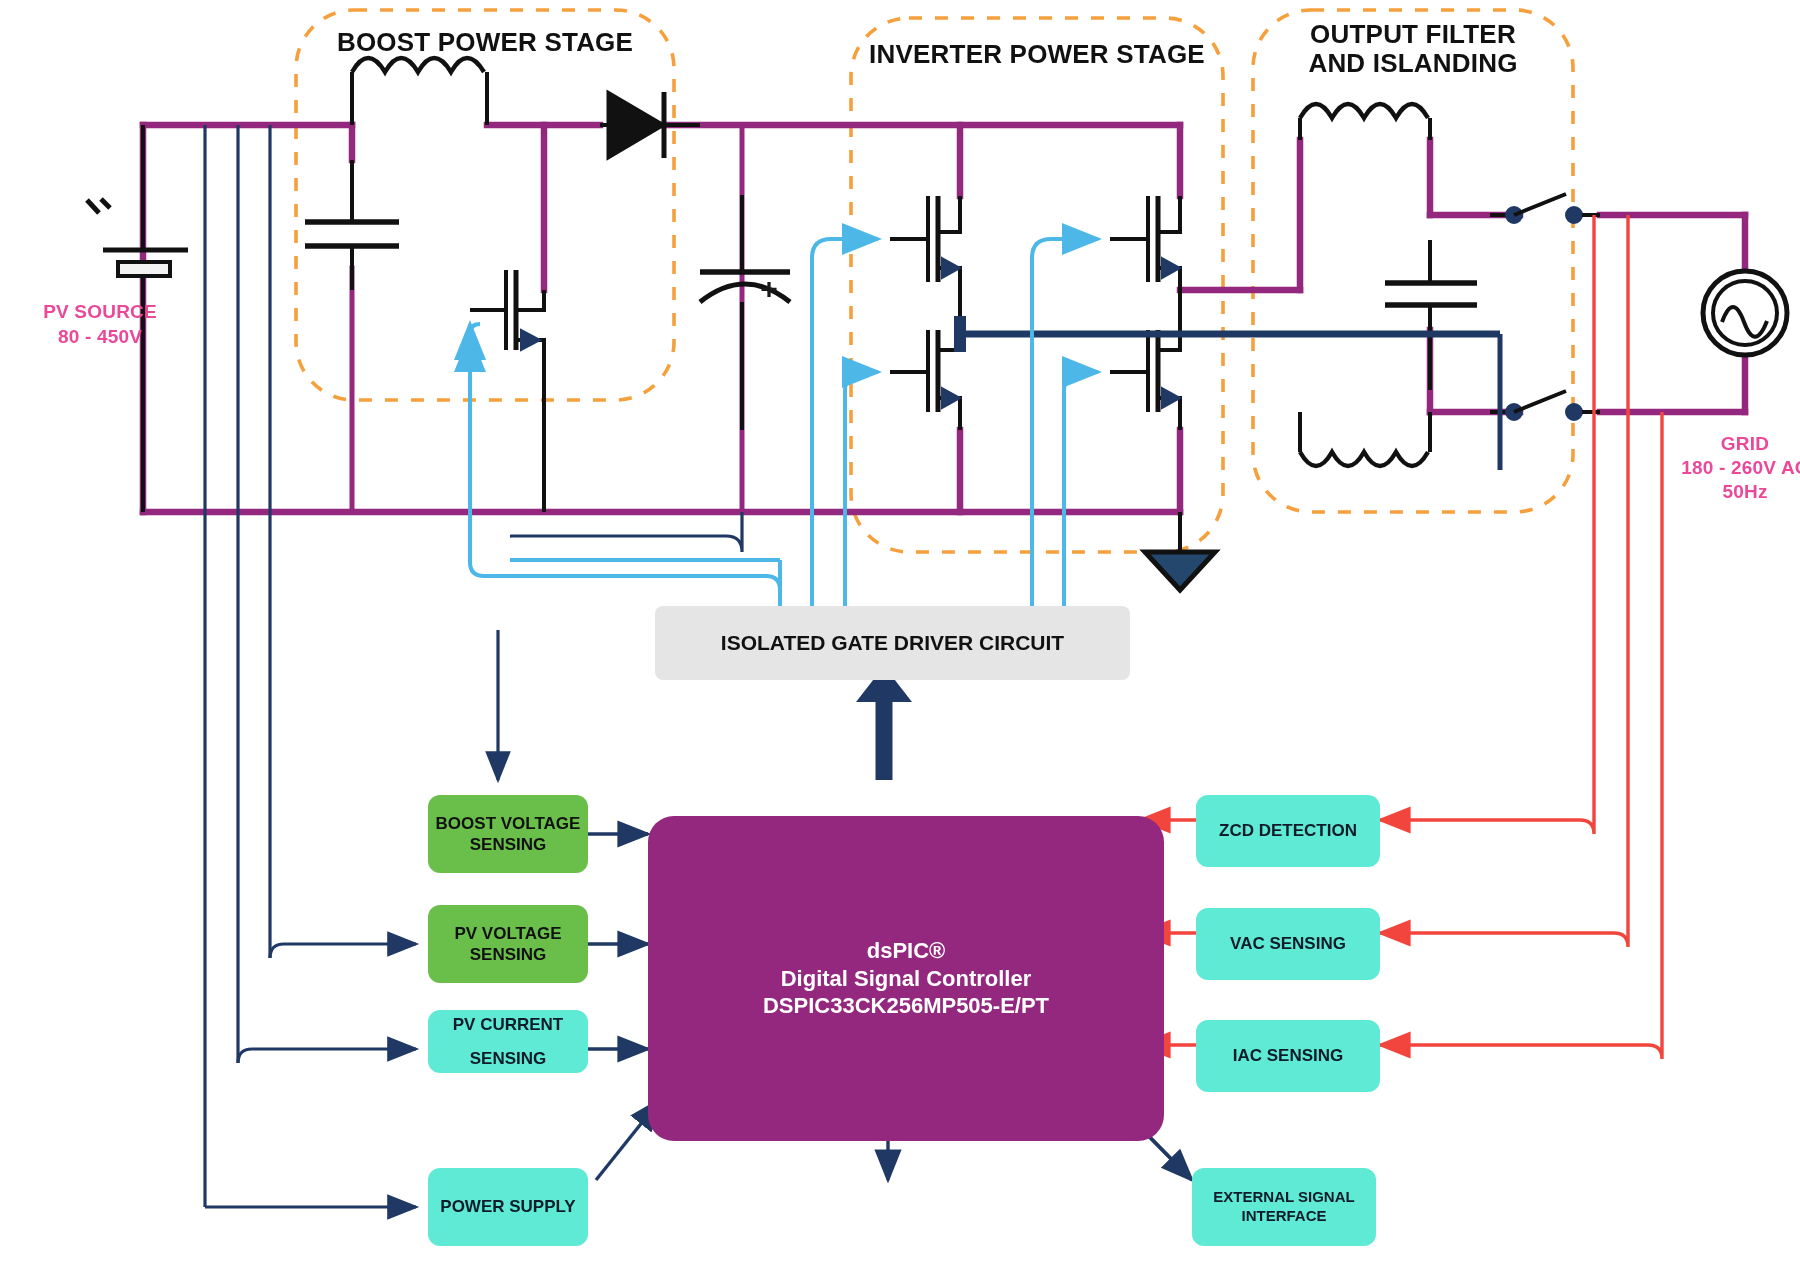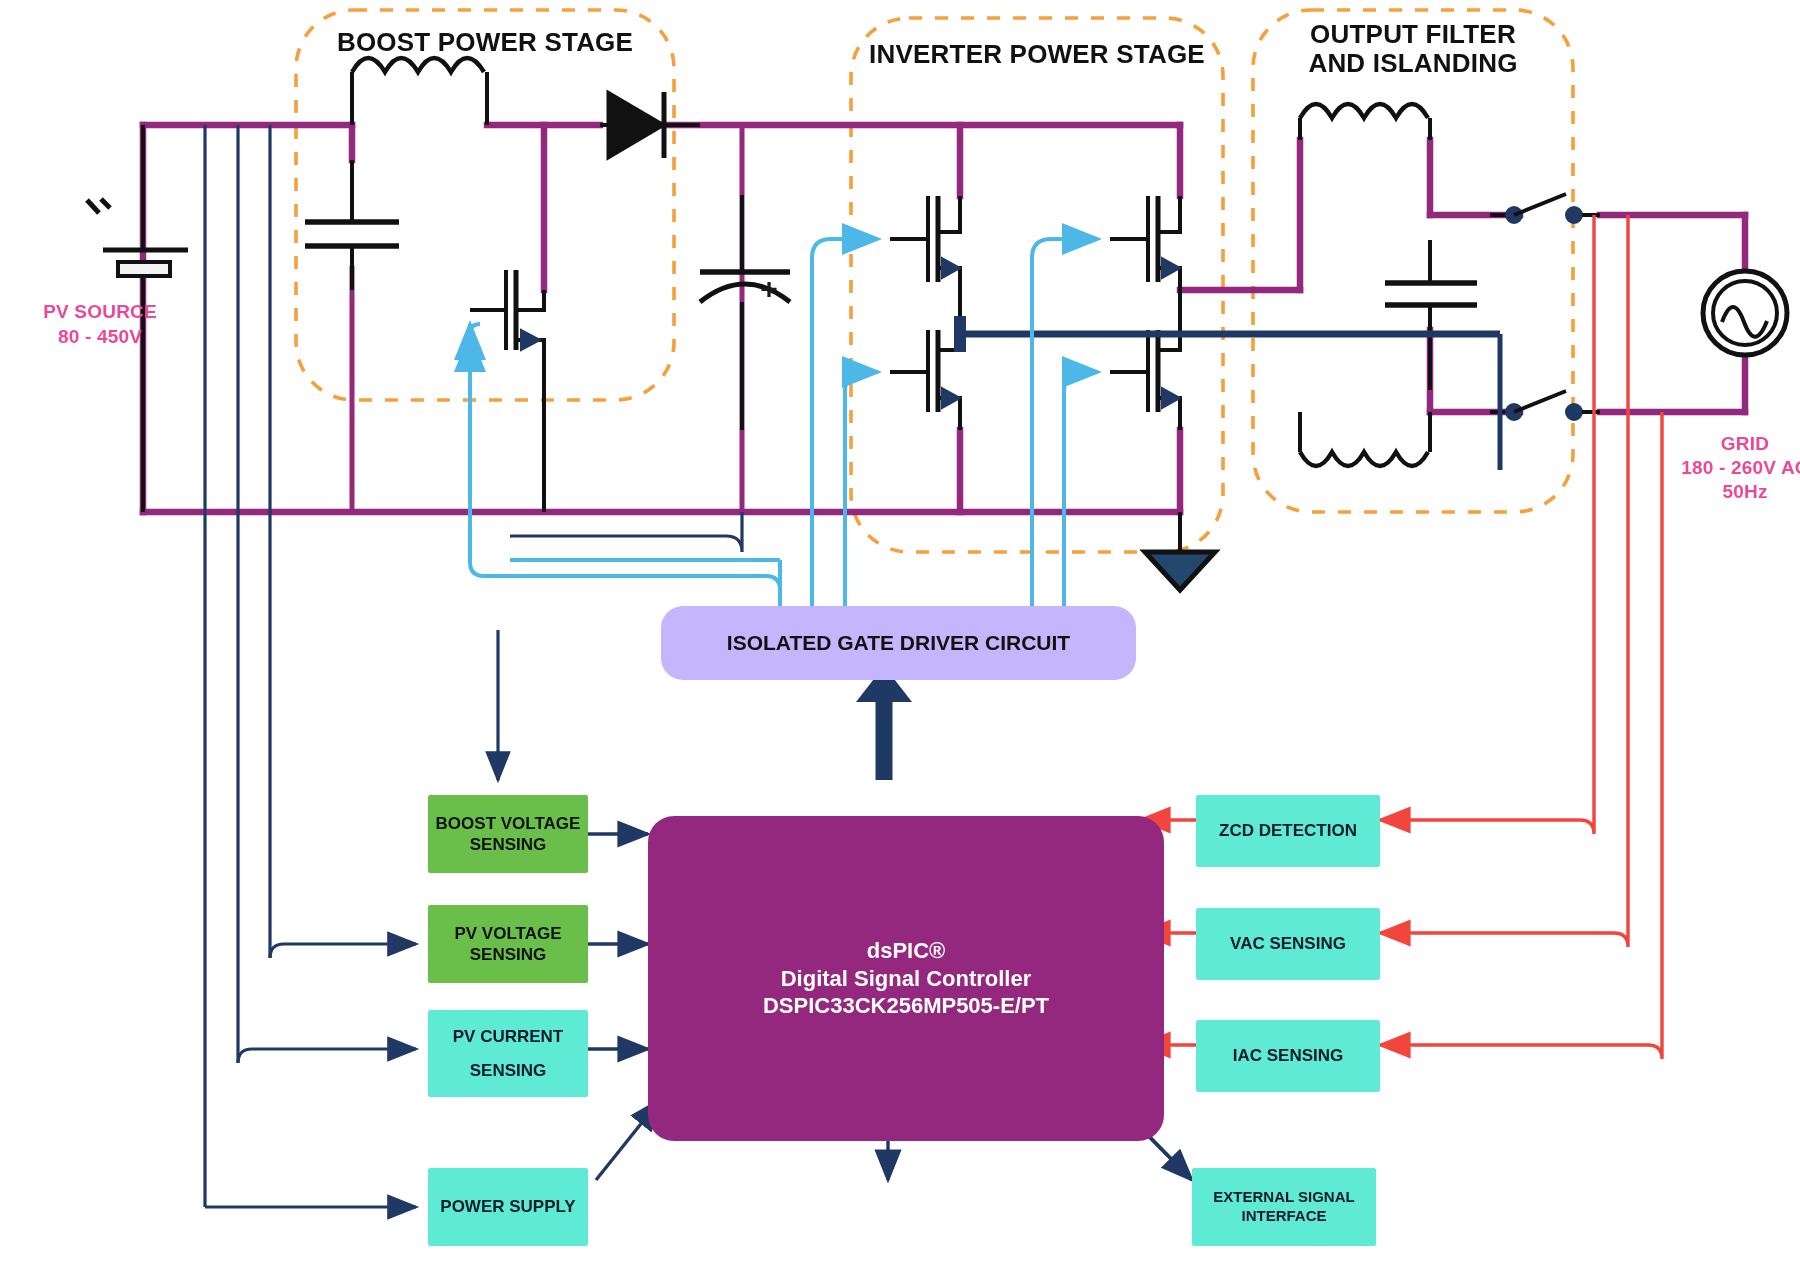--- a/index.html
+++ b/index.html
@@ -2,24 +2,24 @@
 <html><head>
 <meta charset="utf-8">
 <style>
   html,body{margin:0;padding:0;background:#ffffff;}
   body{font-family:"Liberation Sans", sans-serif;}
   #stage{position:relative;width:1800px;height:1262px;background:#fff;overflow:hidden;}
   #svgroot{position:absolute;left:0;top:0;width:1800px;height:1262px;}
   .lbl{position:absolute;font-weight:bold;color:#1a1a1a;letter-spacing:.2px;text-align:center;line-height:1.25;}
   .stage-title{font-size:26px;color:#111;}
   .term-lbl{font-size:19px;color:#ec4899;}
-  .blk{position:absolute;border-radius:2px;display:flex;align-items:center;justify-content:center;text-align:center;font-weight:bold;line-height:1.25;}
+  .blk{position:absolute;border-radius:12px;display:flex;align-items:center;justify-content:center;text-align:center;font-weight:bold;line-height:1.25;}
   .blk-green{background:#6abf4b;color:#111;font-size:17px;}
   .blk-blue{background:#5eead4;color:#0d1b2a;font-size:17px;}
-  .blk-grey{background:#c4b5fd;color:#111;font-size:21px;border-radius:22px;margin-left:6px;}
+  .blk-grey{background:#e5e5e5;color:#111;font-size:21px;border-radius:8px;}
   .blk-mcu{background:#93287e;color:#ffffff;font-size:22px;border-radius:26px;flex-direction:column;}
   .blk-mcu span{display:block;}
 </style>
 </head>
 <body>
 
 <div id="stage">
 
   <svg id="svgroot" viewBox="0 0 1800 1262">
     <defs>
@@ -335,21 +335,21 @@
   <div class="blk blk-green" style="left:428px;top:795px;width:160px;height:78px;flex-direction:column;">
     <span>BOOST VOLTAGE</span>
     <span>SENSING</span>
   </div>
 
   <div class="blk blk-green" style="left:428px;top:905px;width:160px;height:78px;flex-direction:column;">
     <span>PV VOLTAGE</span>
     <span>SENSING</span>
   </div>
 
-  <div class="blk blk-blue" style="left:428px;top:1010px;width:160px;height:87px;flex-direction:column;gap:12px;">
+  <div class="blk blk-blue" style="left:428px;top:1010px;width:160px;height:63px;flex-direction:column;gap:12px;">
     <span>PV CURRENT</span>
     <span>SENSING</span>
   </div>
 
   <div class="blk blk-blue" style="left:428px;top:1168px;width:160px;height:78px;flex-direction:column;">
     <span>POWER SUPPLY</span>
   </div>
 
   <div class="blk blk-blue" style="left:1196px;top:795px;width:184px;height:72px;flex-direction:column;">
     <span>ZCD DETECTION</span>

